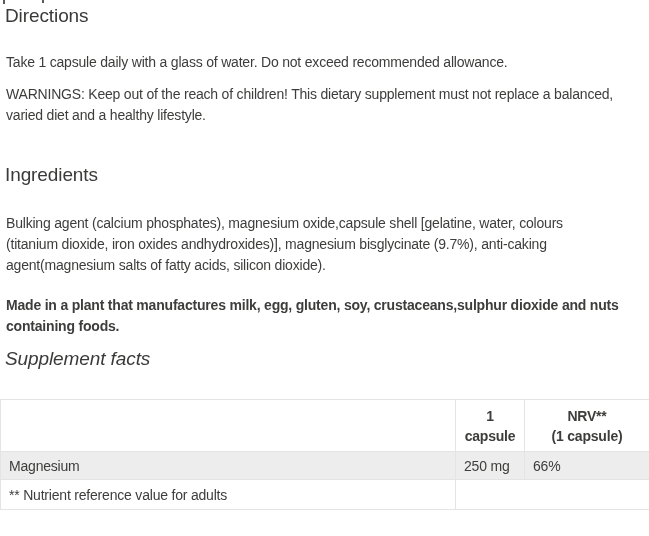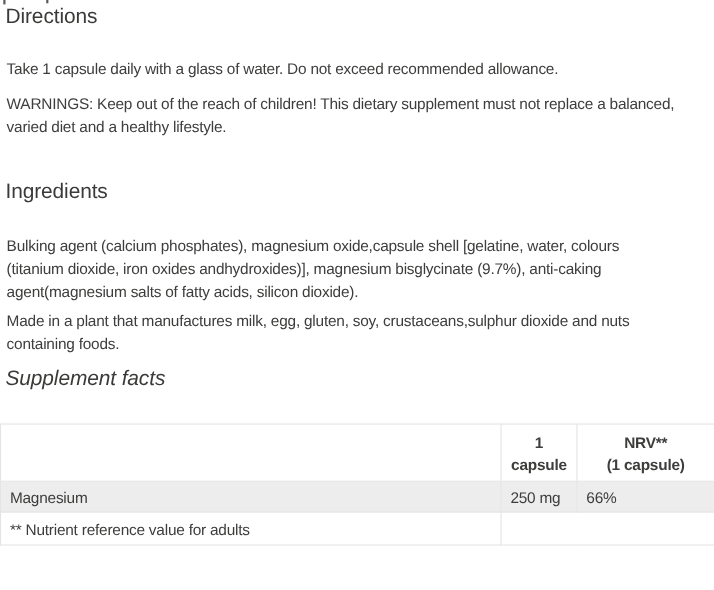--- a/index.html
+++ b/index.html
@@ -32,21 +32,21 @@
     margin-left: 6px;
     margin-right: 10px;
     font-size: 14px;
     line-height: 21px;
     white-space: pre-line;
   }
   .p-usage     { margin-top: 25px; }
   .p-warnings  { margin-top: 11px; }
   .h-ingredients { margin-top: 38px; }
   .p-composition { margin-top: 27px; }
-  .p-allergen    { margin-top: 5px;  }
+  .p-allergen    { margin-top: 19px; font-weight: bold;  }
   .h-suppfacts   { margin-top: 11px; font-style: italic; }
 
   table.facts {
     margin-top: 29px;
     width: 649px;
     table-layout: fixed;
     border-collapse: collapse;
     font-size: 14px;
     color: #3d3d3c;
   }

